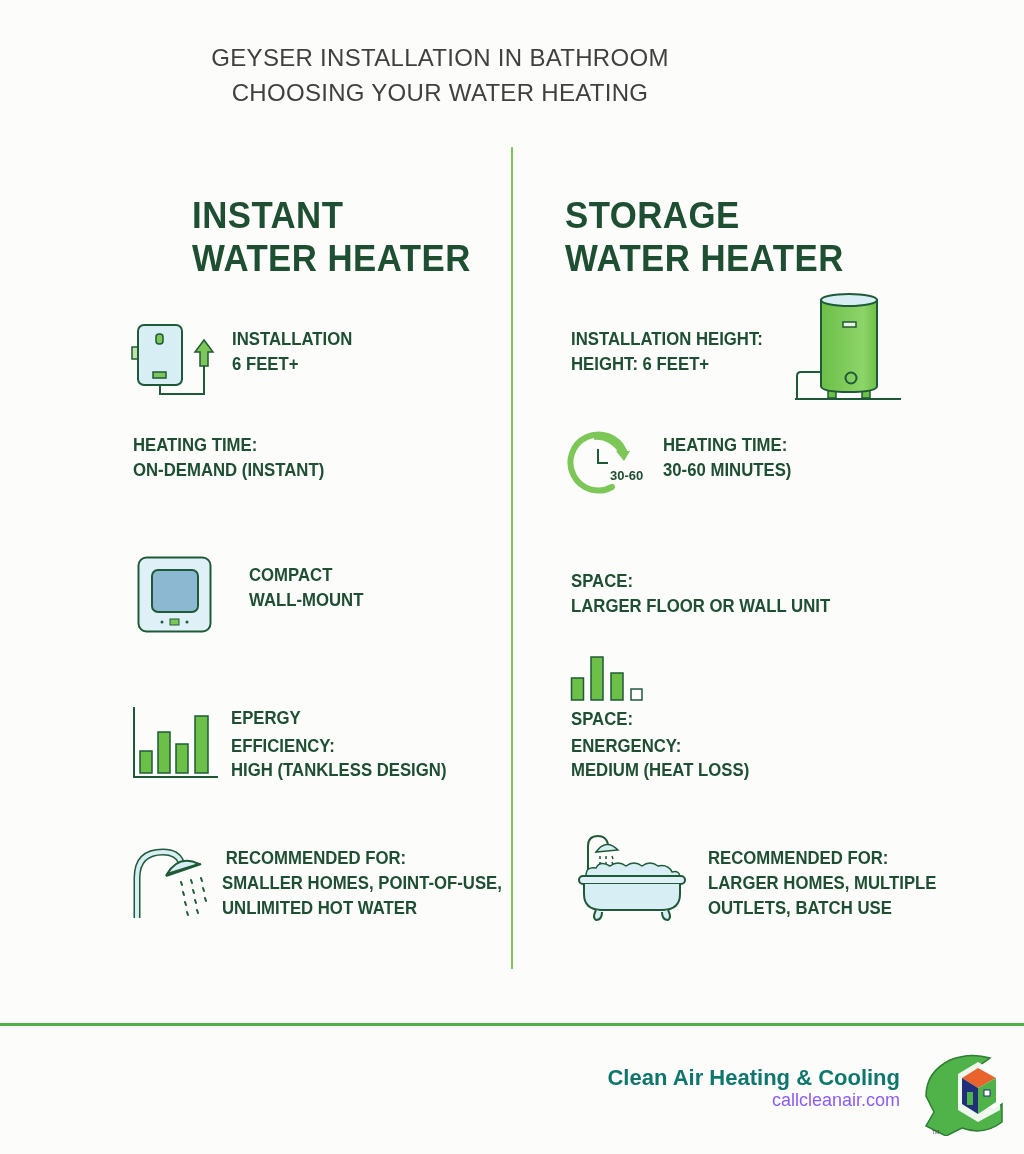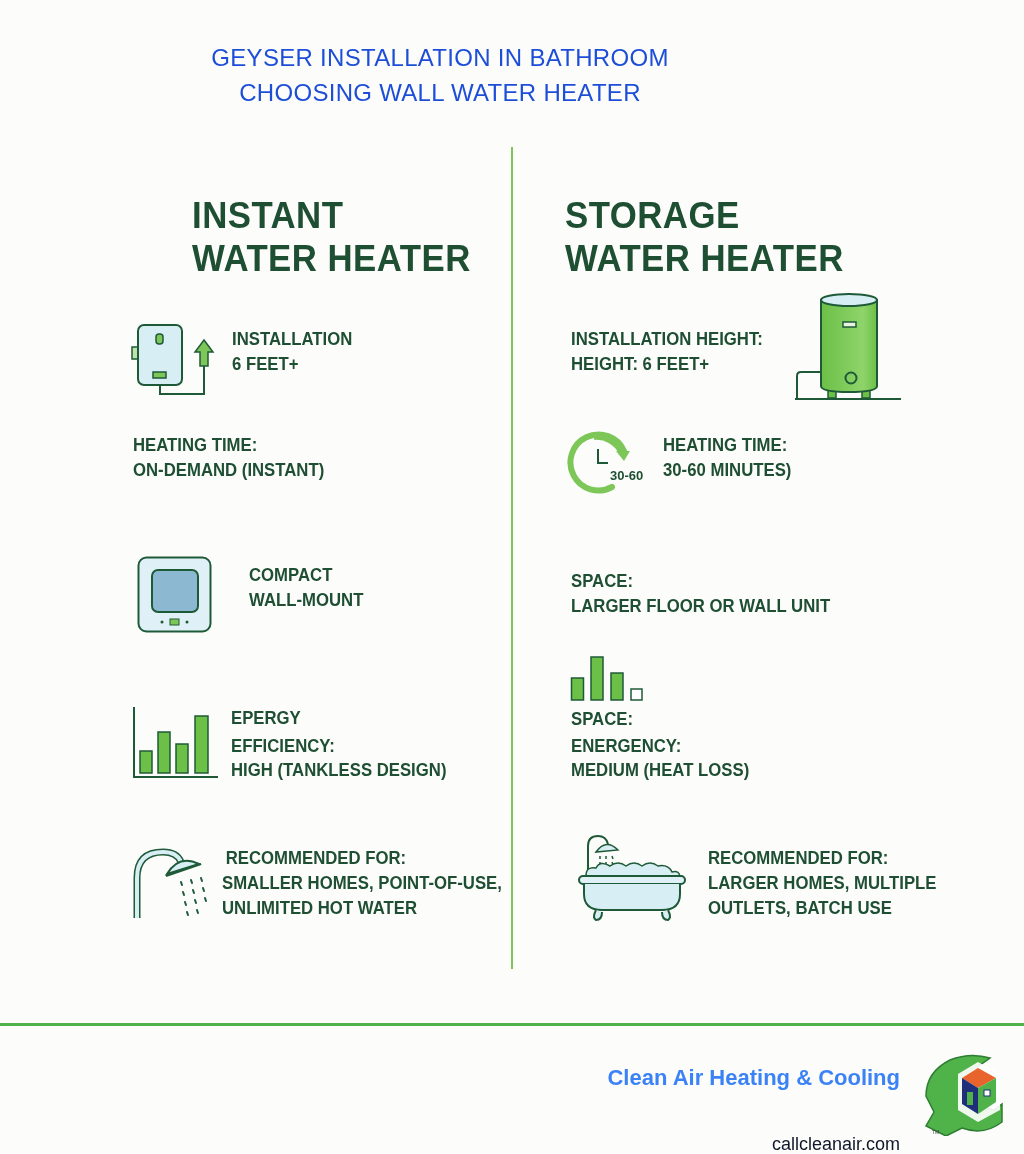--- a/index.html
+++ b/index.html
@@ -1,32 +1,32 @@
 <!DOCTYPE html>
 <html><head>
 <meta charset="utf-8">
 <style>
   * { box-sizing: border-box; margin: 0; padding: 0; }
   html, body { width: 1024px; height: 1154px; background: #fcfcfb; overflow: hidden; }
   body { position: relative; font-family: "Liberation Sans", "DejaVu Sans", sans-serif; color: #1e5234; }
   .abs { position: absolute; }
-  .title { left: 0; width: 880px; text-align: center; color: #1d4ed8; font-size: 24px; letter-spacing: 0.3px; }
+  .title { left: 0; width: 880px; text-align: center; color: #404040; font-size: 24px; letter-spacing: 0.3px; }
   .col-title { font-weight: 700; color: #1f4f33; font-size: 37px; line-height: 43px; letter-spacing: 0.5px; transform: scaleX(0.94); transform-origin: left top; }
   .divider { left: 511px; top: 147px; width: 2px; height: 822px; background: #7cc757; }
   .txt { font-weight: 700; font-size: 18px; line-height: 25px; color: #1f4f33; transform: scaleX(0.93); transform-origin: left top; white-space: nowrap; }
   .footer-line { left: 0; top: 1023px; width: 1024px; height: 3px; background: #4fb34a; }
-  .brand-name { right: 124px; top: 1065px; font-size: 22px; font-weight: 700; color: #3b82f6; white-space: nowrap; }
-  .brand-url { right: 124px; top: 1090px; font-size: 18px; color: #0f172a; white-space: nowrap; margin-top: 44px; }
+  .brand-name { right: 124px; top: 1065px; font-size: 22px; font-weight: 700; color: #0f766e; white-space: nowrap; }
+  .brand-url { right: 124px; top: 1090px; font-size: 18px; color: #8b5cf6; white-space: nowrap; }
   svg { display: block; }
 </style>
 </head>
 <body>
 
 <div class="abs title" style="top:44px;">GEYSER INSTALLATION IN BATHROOM</div>
-<div class="abs title" style="top:79px;">CHOOSING WALL WATER HEATER</div>
+<div class="abs title" style="top:79px;">CHOOSING YOUR WATER HEATING</div>
 
 <div class="abs divider"></div>
 
 <div class="abs col-title" style="left:192px; top:194px;">
   <div>INSTANT</div>
   <div>WATER HEATER</div>
 </div>
 
 <div class="abs" style="left:130px; top:322px;">
   <svg width="86" height="76" viewBox="0 0 86 76">

